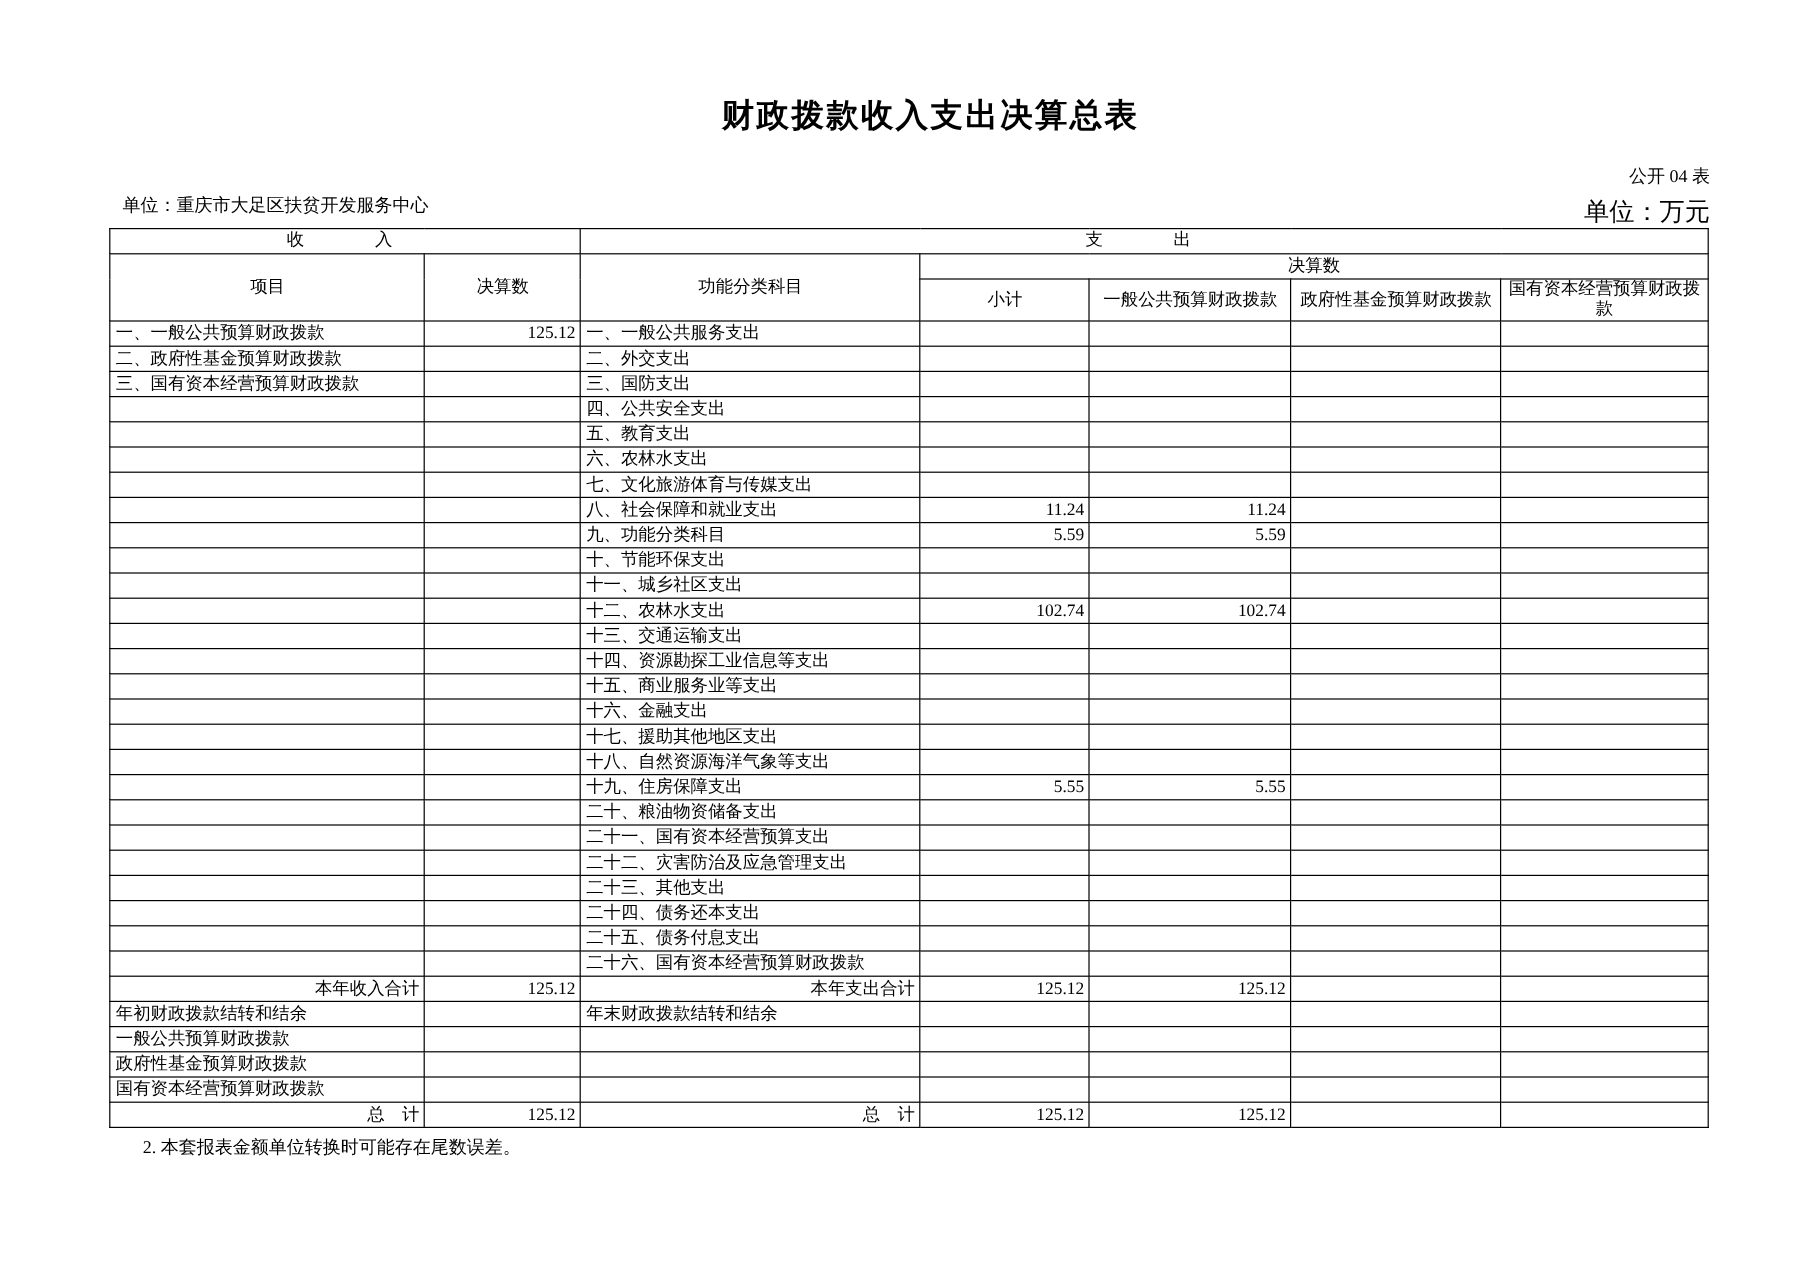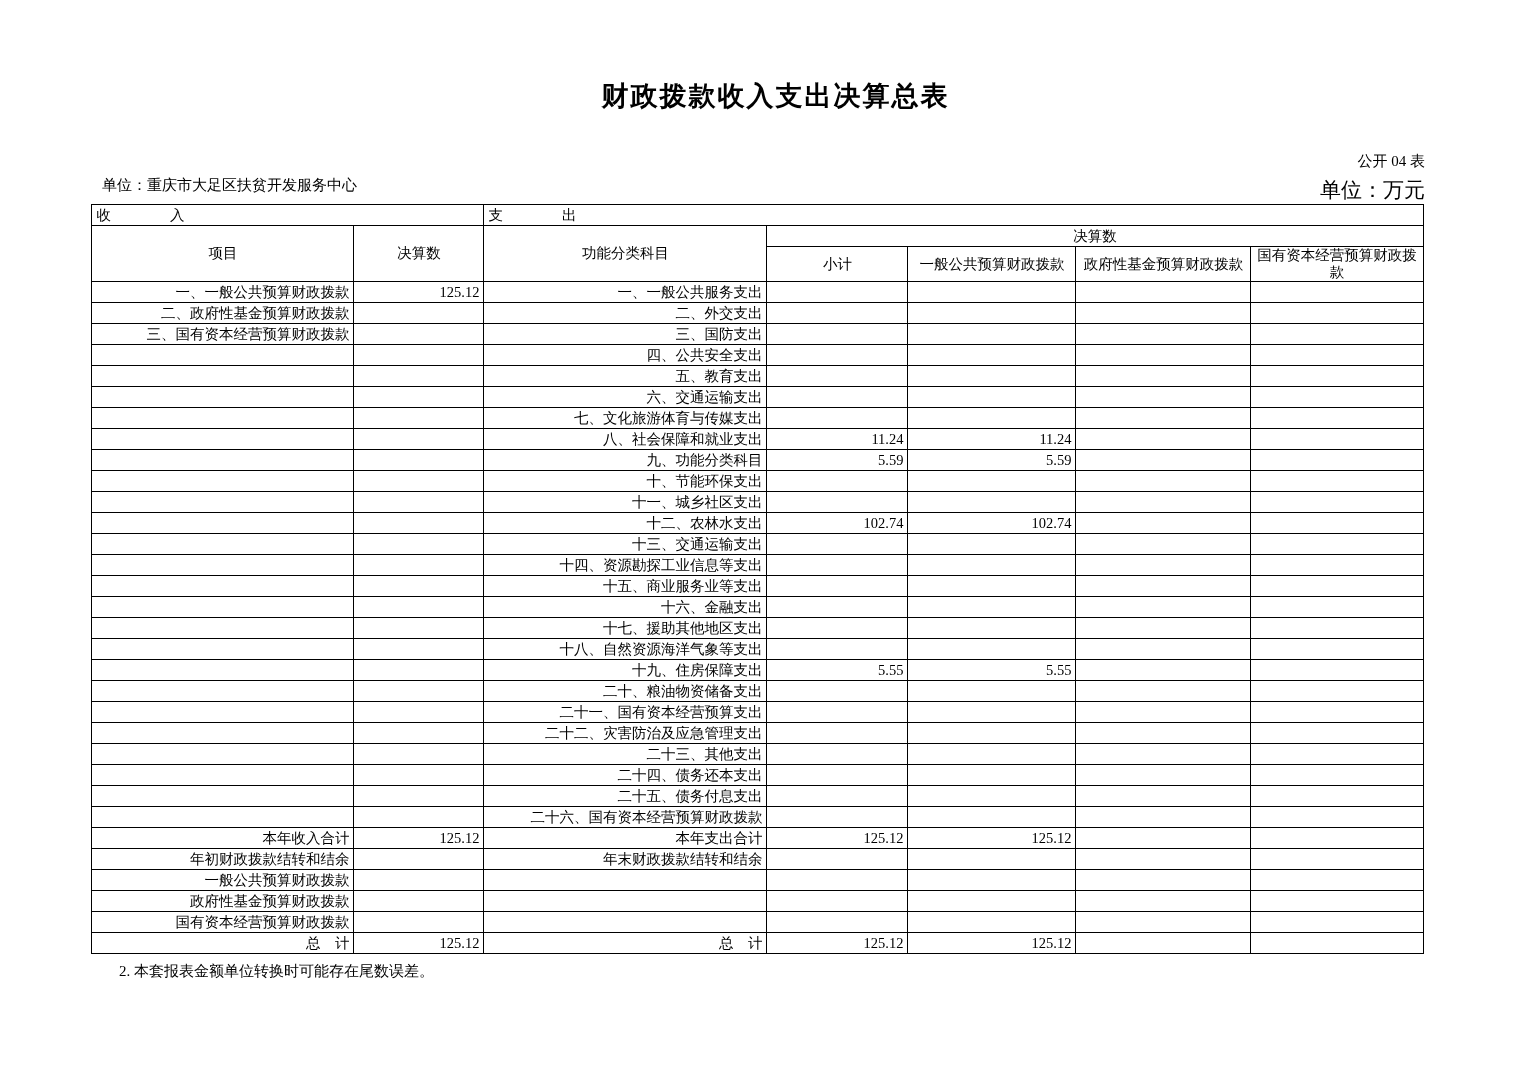--- a/index.html
+++ b/index.html
@@ -26,21 +26,21 @@
     text-align: center;
     font-size: 27px;
     font-weight: bold;
     letter-spacing: 2px;
     margin-top: 78px;
     font-family: "Liberation Serif", "DejaVu Serif", serif;
     margin-left: 36px;
   }
   .meta-row {
     position: relative;
-    margin-top: 38px;
+    margin-top: 24px;
     height: 20px;
     padding-left: 12px;
   }
   .meta-right-1 {
     position: absolute;
     right: 90px;
     top: 0;
     font-size: 15px;
   }
   .meta-row2 {
@@ -71,31 +71,32 @@
     font-size: 14.5px;
     font-weight: normal;
     padding: 0 4px;
     height: 20px;
     line-height: 19px;
     vertical-align: middle;
     overflow: hidden;
     white-space: nowrap;
   }
   .hdr {
-    text-align: left;
+    text-align: center;
     font-weight: bold;
+    font-family: Liberation Mono, monospace;
   }
   .hdr-plain {
     text-align: center;
   }
   .sp {
     letter-spacing: 10px;
   }
   .cell-left {
-    text-align: right;
+    text-align: left;
     padding-left: 8px;
   }
   .cell-right {
     text-align: right;
     padding-right: 8px;
   }
   .cell-center {
     text-align: right;
   }
   .bold {
@@ -202,21 +203,21 @@
           <td class="cell-right"></td>
           <td class="cell-left">五、教育支出</td>
           <td class="cell-right"></td>
           <td class="cell-right"></td>
           <td class="cell-right"></td>
           <td class="cell-right"></td>
         </tr>
         <tr>
           <td class="cell-left"></td>
           <td class="cell-right"></td>
-          <td class="cell-left">六、交通运输支出</td>
+          <td class="cell-left">六、农林水支出</td>
           <td class="cell-right"></td>
           <td class="cell-right"></td>
           <td class="cell-right"></td>
           <td class="cell-right"></td>
         </tr>
         <tr>
           <td class="cell-left"></td>
           <td class="cell-right"></td>
           <td class="cell-left">七、文化旅游体育与传媒支出</td>
           <td class="cell-right"></td>

